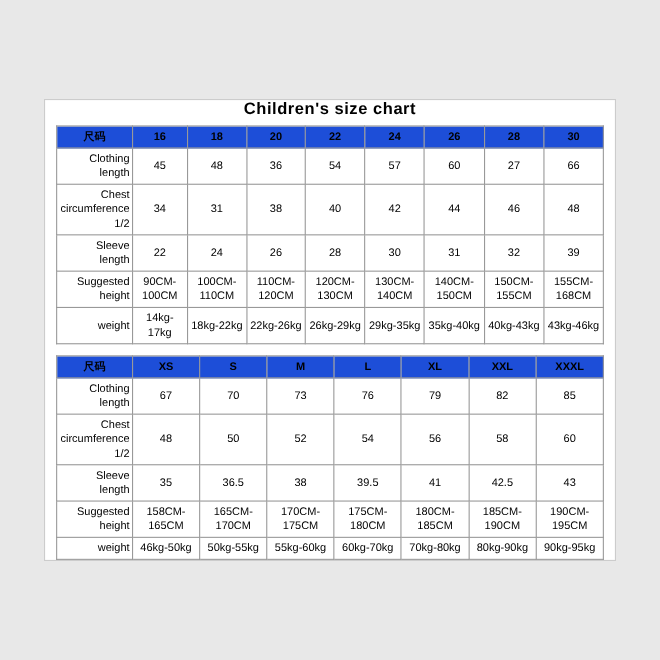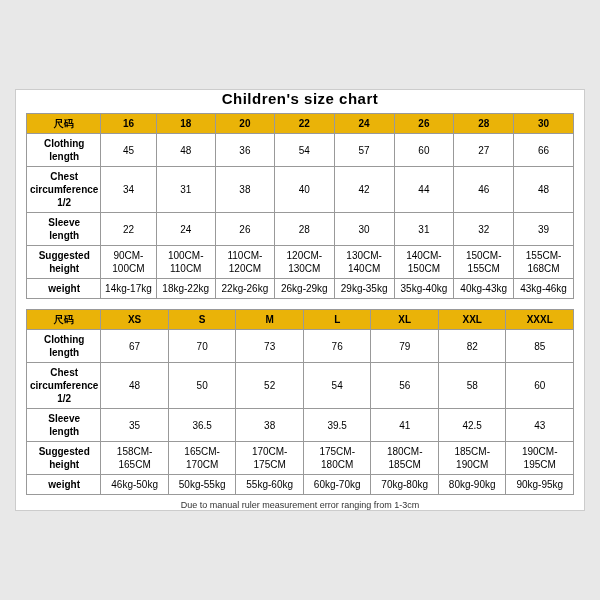--- a/index.html
+++ b/index.html
@@ -9,48 +9,48 @@
       justify-content: center;
       align-items: center;
       width: 600px;
       height: 600px;
       font-family: Arial, sans-serif;
     }
     .chart-container {
       background: #fff;
       border: 1px solid #ccc;
       padding: 0 10px;
-      width: 570px;
+      width: 520px;
     }
     .chart-title {
       text-align: center;
       font-size: 15px;
       font-weight: bold;
       margin-bottom: 6px;
       letter-spacing: 0.5px;
     }
     table {
       width: 100%;
       border-collapse: collapse;
       font-size: 10px;
     }
     th, td {
       border: 1px solid #999;
       text-align: center;
       padding: 3px 2px;
       line-height: 1.3;
     }
     th {
-      background: #eab308;
+      background: #1d4ed8;
       font-weight: bold;
     }
     .row-header {
-      text-align: center;
+      text-align: right;
       padding-left: 3px;
-      font-weight: bold;
+      font-weight: normal;
       white-space: pre-line;
     }
     .section-gap {
       height: 10px;
     }
     .footnote {
       text-align: center;
       font-size: 9px;
       margin-top: 5px;
       color: #333;
@@ -207,14 +207,13 @@
           <td>50kg-55kg</td>
           <td>55kg-60kg</td>
           <td>60kg-70kg</td>
           <td>70kg-80kg</td>
           <td>80kg-90kg</td>
           <td>90kg-95kg</td>
         </tr>
       </tbody>
     </table>
 
-  <div class="footnote">Due to manual ruler measurement error ranging from 1-3cm</div>
 </div>
 
 </body></html>

